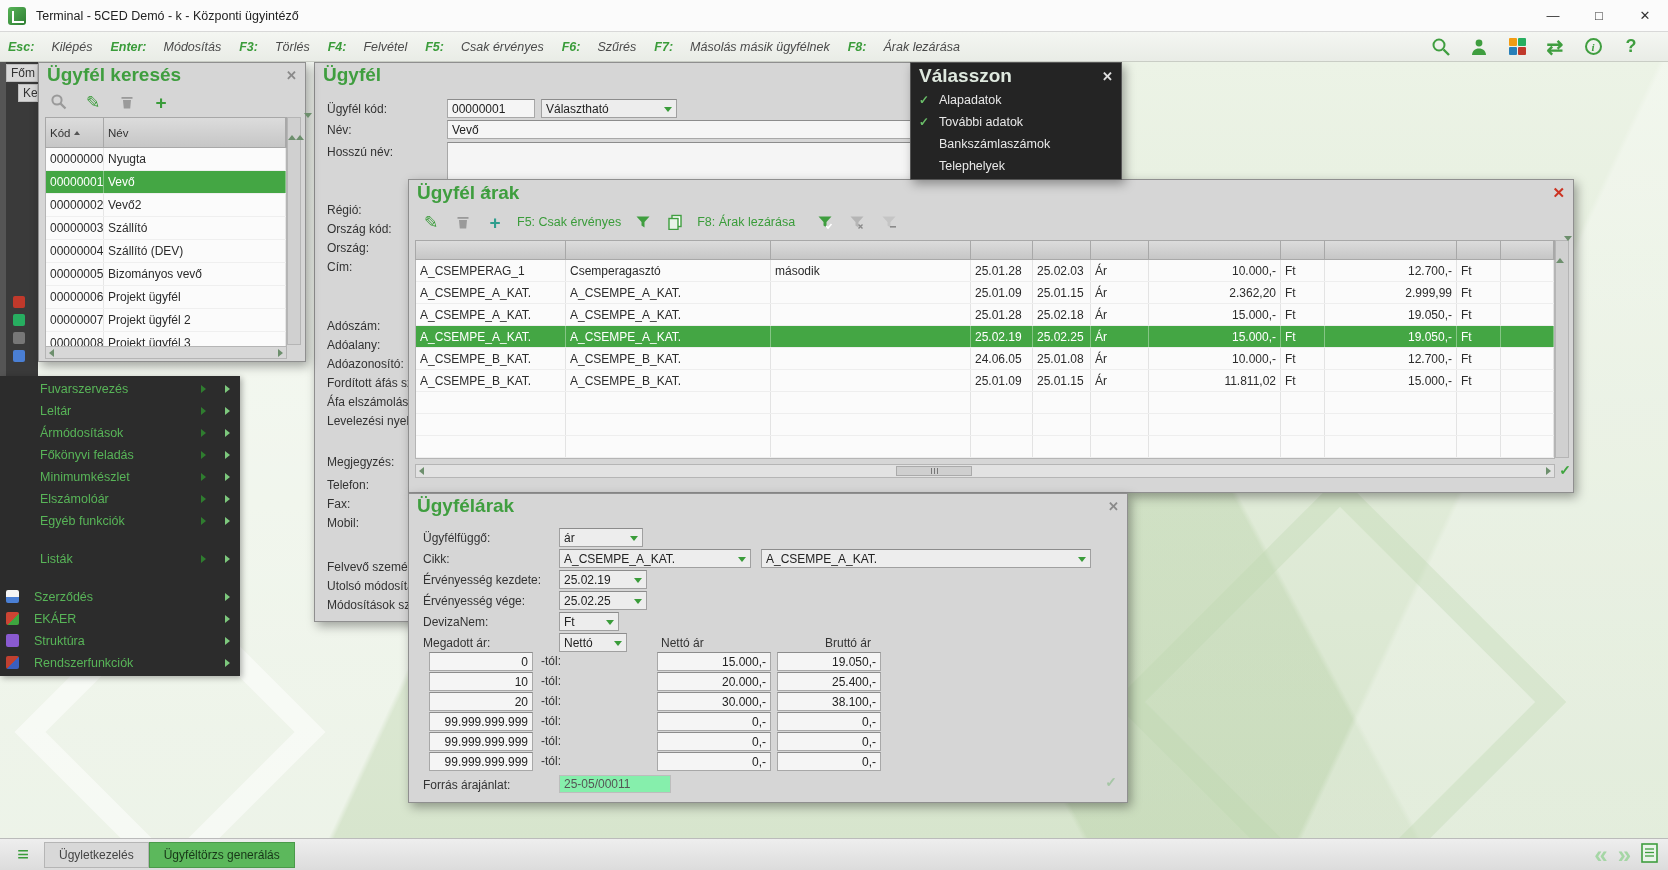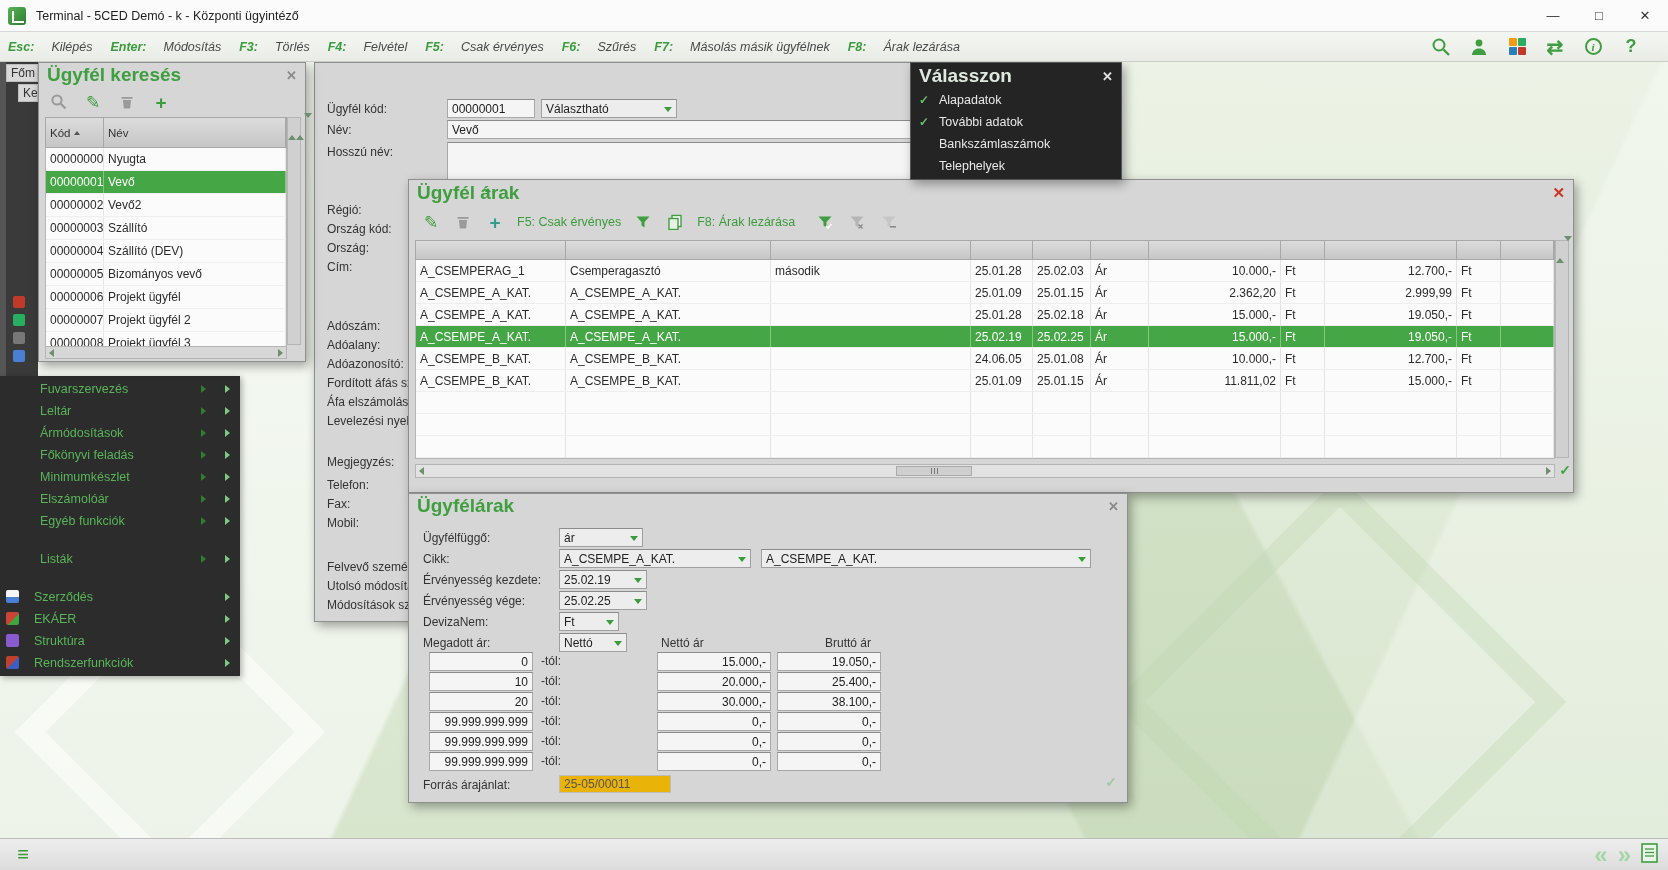--- a/index.html
+++ b/index.html
@@ -159,21 +159,21 @@
 
   
   .editor-win { left:408px; top:431px; width:720px; height:310px; z-index:5; }
   .ehead { position:absolute; font-size:12px; color:#333; }
   .tiers { position:absolute; left:0; top:158px; width:100%; }
   .trow { height:20px; position:relative; }
   .trow .qty { position:absolute; left:20px; width:104px; text-align:right; }
   .trow .suffix { position:absolute; left:132px; top:2px; font-size:12px; color:#333; }
   .trow .net { position:absolute; left:248px; width:114px; text-align:right; }
   .trow .gross { position:absolute; left:368px; width:104px; text-align:right; }
-  .flatfield { position:absolute; background:#eab308; border:1px solid #bdbdbd; height:18px;
+  .flatfield { position:absolute; background:#86efac; border:1px solid #bdbdbd; height:18px;
                font-size:12px; color:#555; padding:0 4px; display:flex; align-items:center; }
   .faint-check { position:absolute; color:#a6c6a6; font-size:14px; font-weight:bold; }
 
   
   .bottombar { position:absolute; left:0; top:838px; width:1668px; height:32px;
                background:linear-gradient(#eeeeee,#dcdcdc); border-top:1px solid #bbb;
                display:flex; align-items:center; z-index:50; }
   .bb-menu { width:34px; height:26px; margin-left:6px; display:flex; align-items:center; justify-content:center;
              font-size:20px; color:#3a9c3a; font-weight:bold; cursor:default; }
   .bb-tabs { display:flex; height:26px; margin-left:4px; }
@@ -344,20 +344,24 @@
         </div>
           <div class="menu-item sys ic-system">
           <span class="mi-icon"></span>
           <span class="mi-label">Rendszerfunkciók</span>
           <span class="tri-r light"></span>
         </div>
         </div>
     </div>
 
     <div class="window cust-win">
+      <div class="win-header">
+        <span class="win-title">Ügyfél</span>
+        <span class="win-close">✕</span>
+      </div>
       <span class="flabel" style="left:12px;top:39px;">Ügyfél kód:</span>
       <input class="tfield" style="position: absolute; left: 132px; top: 36px; width: 88px;" value="00000001">
       <div class="combo" style="position:absolute;left:226px;top:36px;width:136px;">
         <span>Választható</span>
         <span class="tri-d"></span>
       </div>
       <span class="flabel" style="left:12px;top:60px;">Név:</span>
       <input class="tfield" style="position: absolute; left: 132px; top: 57px; width: 472px;" value="Vevő">
       <span class="flabel" style="left:12px;top:82px;">Hosszú név:</span>
       <div class="tfield" style="position:absolute;left:132px;top:79px;width:472px;height:38px;"></div>
@@ -781,20 +785,29 @@
 
       <span class="flabel" style="left:14px;top:284px;">Forrás árajánlat:</span>
       <div class="flatfield" style="left:150px;top:281px;width:112px;">25-05/00011</div>
       <span class="faint-check" style="right:10px;top:280px;">✓</span>
     </div>
 
   </div>
 
   <div class="bottombar">
     <span class="bb-menu">≡</span>
+    <div class="bb-tabs">
+
+    <div class="bb-tab">
+        <span>Ügyletkezelés</span>
+      </div>
+        <div class="bb-tab active">
+        <span>Ügyféltörzs generálás</span>
+      </div>
+      </div>
     <div class="bb-right">
       <span class="chev">«</span>
       <span class="chev">»</span>
       <span>
         <svg width="17" height="20" viewBox="0 0 17 20">
             <rect x="1" y="1" width="15" height="18" fill="#eaf4ea" stroke="#3f9e3f" stroke-width="1.6"></rect>
             <line x1="4" y1="6" x2="13" y2="6" stroke="#3f9e3f" stroke-width="1.3"></line>
             <line x1="4" y1="9.5" x2="13" y2="9.5" stroke="#3f9e3f" stroke-width="1.3"></line>
             <line x1="4" y1="13" x2="13" y2="13" stroke="#3f9e3f" stroke-width="1.3"></line>
           </svg>

